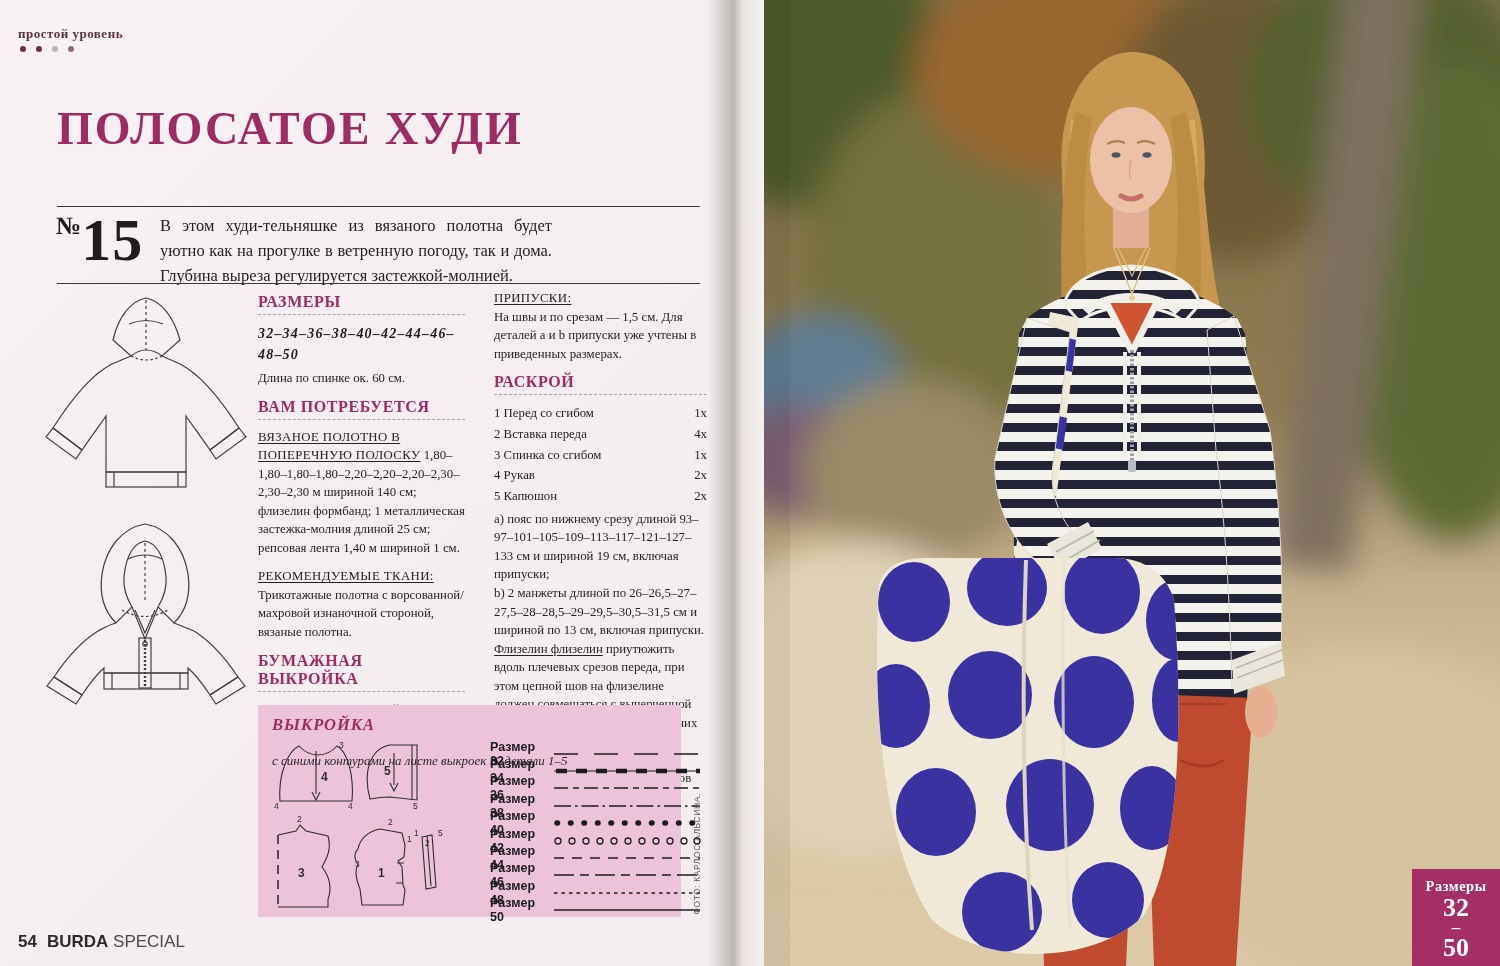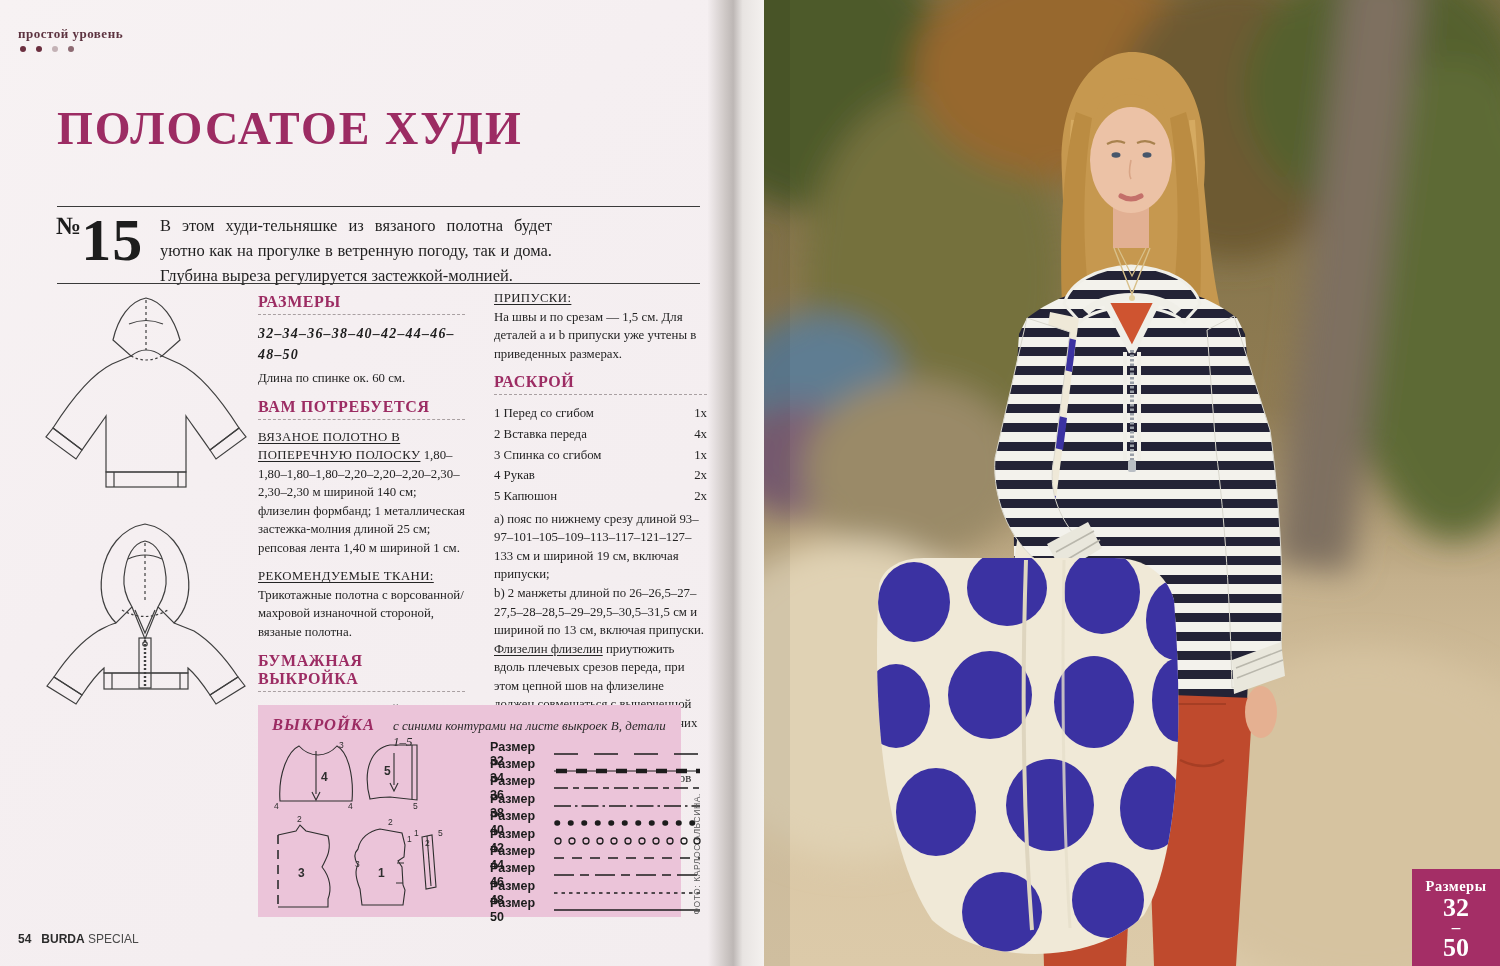--- a/index.html
+++ b/index.html
@@ -28,29 +28,29 @@
   .dash{border:0;border-top:1.5px dashed #a9a0a2;margin:2px 0 8px 0;}
   .body-t{font-size:12.8px;line-height:1.45;color:#242424;margin:0 0 10px 0;text-align:left;}
   .sizes-line{font-size:14px;font-weight:bold;font-style:italic;color:#1d1d1d;letter-spacing:1.2px;line-height:1.5;margin:2px 0 4px 0;}
   .u{text-decoration:underline;text-underline-offset:2px;}
   .lead-caps{letter-spacing:.4px;}
   .cut-row{display:flex;justify-content:space-between;font-size:12.8px;line-height:1.62;color:#242424;}
   
   .sketches{position:absolute;left:38px;top:292px;}
   
   .pattern-box{position:absolute;left:258px;top:705px;width:423px;height:212px;background:#ebc4d9;}
-  .pbox-head{position:absolute;left:14px;top:10px;display:flex;align-items:baseline;gap:18px;}
+  .pbox-head{position:absolute;left:14px;top:10px;display:flex;align-items:baseline;gap:18px;flex-direction:column;}
   .pbox-title{font-size:16.5px;font-weight:bold;font-style:italic;color:#9c2c63;letter-spacing:1px;}
   .pbox-sub{font-size:13px;font-style:italic;color:#2a2a2a;}
   .pieces{position:absolute;left:8px;top:34px;}
   .legend{position:absolute;left:204px;top:40px;width:212px;margin-left:28px;}
   .leg-row{display:flex;align-items:center;height:17.4px;}
   .leg-label{width:62px;font-family:"Liberation Sans",sans-serif;font-size:12.5px;font-weight:bold;color:#1c1c1c;}
   .leg-line{flex:1;height:12px;}
-  .footer{position:absolute;left:18px;top:932px;font-family:"Liberation Sans",sans-serif;font-size:12px;color:#2b2b2b;}
+  .footer{position:absolute;left:18px;top:932px;font-family:"Liberation Sans",sans-serif;font-size:17px;color:#2b2b2b;}
   .footer b{margin-left:10px;}
   .credit{position:absolute;left:692px;top:793px;writing-mode:vertical-rl;transform:rotate(180deg);
     font-family:"Liberation Sans",sans-serif;font-size:8.5px;color:#5a5a5a;letter-spacing:.6px;}
   
   .gutter{position:absolute;left:708px;top:0;width:56px;height:966px;
     background:linear-gradient(90deg,#f3edef 0%,#cfc9c7 30%,#bdb7b5 45%,#e8e4e2 62%,#f4f1ef 100%);}
   
   .photo-page{position:absolute;left:764px;top:0;width:736px;height:966px;overflow:hidden;background:#8d7d53;}
   .photo-page svg{display:block;}
   .size-badge{position:absolute;right:0;bottom:0;width:88px;height:97px;background:#a42e66;

